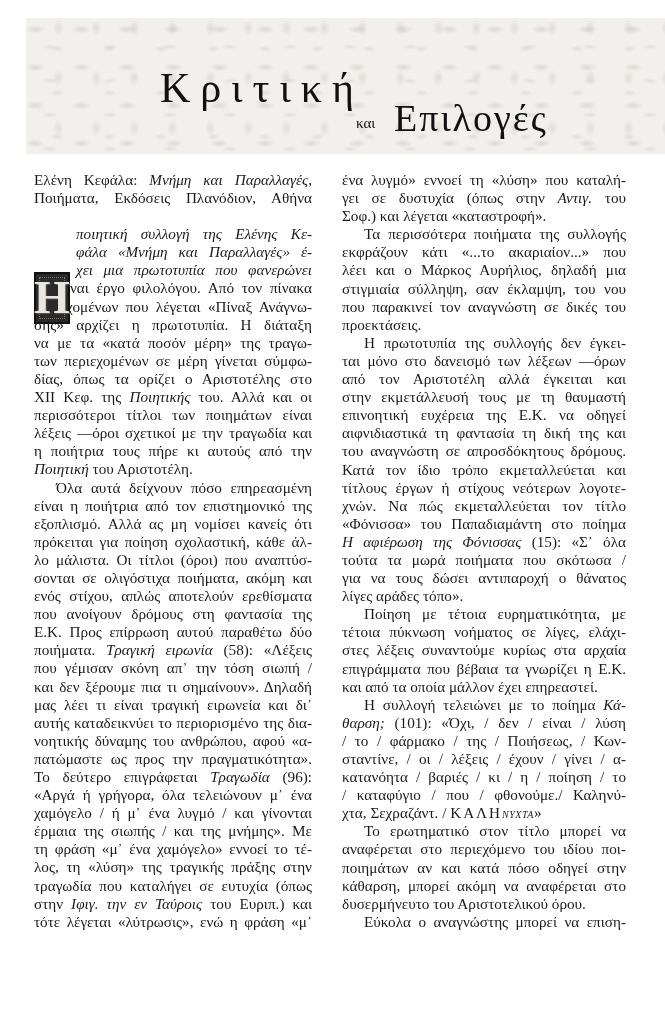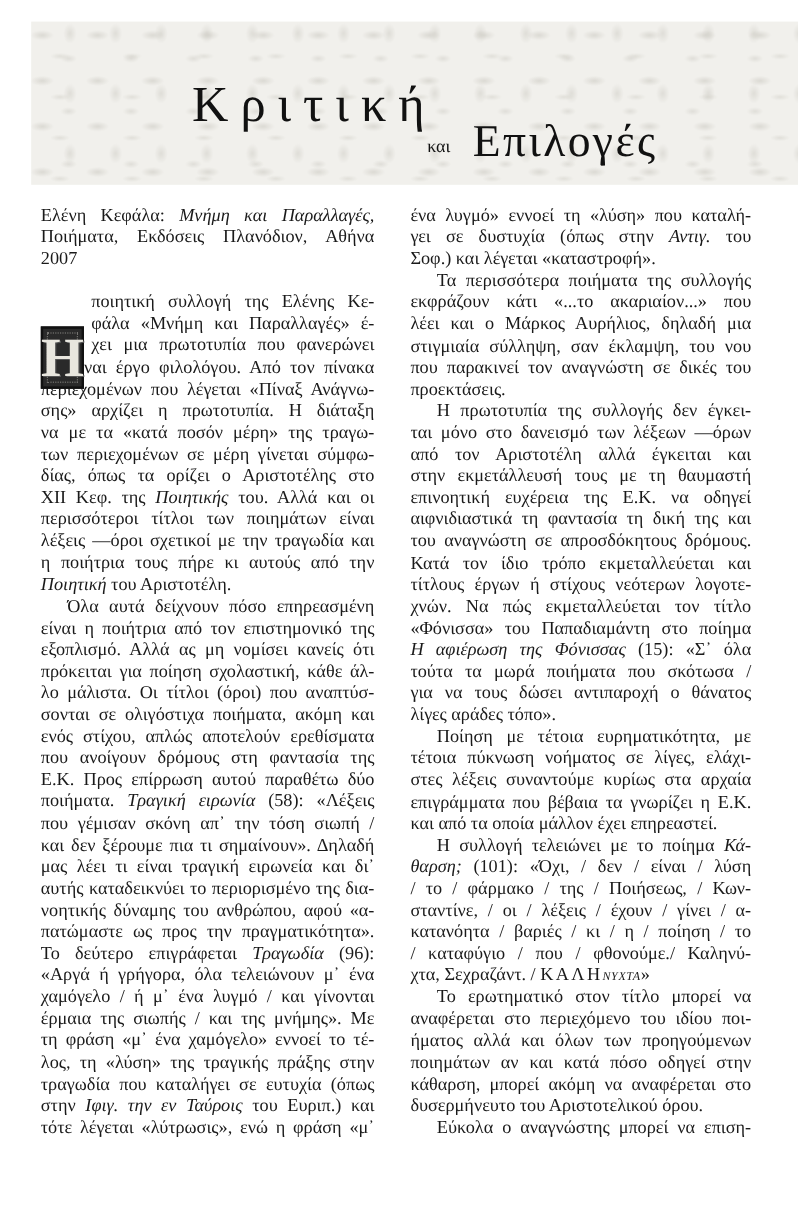--- a/index.html
+++ b/index.html
@@ -31,21 +31,21 @@
   }
   .col {
     position: absolute; top: 171px; width: 278px;
     font-family: "Liberation Serif", "DejaVu Serif", serif; font-size: 15.2px; line-height: 18.1px;
   }
   .col.left { left: 34px; }
   .col.right { left: 342px; width: 284px; }
   .line { display: block; text-align: justify; text-align-last: justify; white-space: nowrap; height: 18.1px; }
   .line.last { text-align-last: left; }
   .line.indent { padding-left: 22px; }
-  .line.drop { padding-left: 42px; }
+  .line.drop { padding-left: 42px; font-style: italic; }
   .gap { height: 18px; }
   .it { font-style: italic; }
   .drop-cap {
     position: absolute; left: 34px; top: 272px; width: 36px; height: 52px;
     background: #2a2a2a; border: 2px solid #111; box-sizing: border-box;
     display: flex; align-items: center; justify-content: center;
   }
   .drop-cap span {
     font-family: "Liberation Serif", serif; font-size: 46px; font-weight: bold; color: #e8e6de;
     line-height: 1; text-shadow: 1px 1px 0 #555;
@@ -63,21 +63,20 @@
 <div class="banner">
   <div class="title-main">Κριτική</div>
   <div class="title-small">και</div>
   <div class="title-second">Επιλογές</div>
 </div>
 
 <div class="col left">
   <div id="citation">
       <div class="line"><span>Ελένη Κεφάλα: </span><span class="it">Μνήμη και Παραλλαγές,</span></div>
       <div class="line"><span>Ποιήματα, Εκδόσεις Πλανόδιον, Αθήνα</span></div>
-      <div class="line last"><span>2007</span></div>
     </div>
   <div class="gap"></div>
   <div id="left-body">
       <div class="line drop"><span>ποιητική συλλογή της Ελένης Κε-</span></div>
       <div class="line drop"><span>φάλα «Μνήμη και Παραλλαγές» έ-</span></div>
       <div class="line drop"><span>χει μια πρωτοτυπία που φανερώνει</span></div>
       <div class="line"><span>ότι είναι έργο φιλολόγου. Από τον πίνακα</span></div>
       <div class="line"><span>περιεχομένων που λέγεται «Πίναξ Ανάγνω-</span></div>
       <div class="line"><span>σης» αρχίζει η πρωτοτυπία. Η διάταξη</span></div>
       <div class="line"><span>να με τα «κατά ποσόν μέρη» της τραγω-</span></div>
@@ -153,19 +152,18 @@
       <div class="line last"><span>και από τα οποία μάλλον έχει επηρεαστεί.</span></div>
       <div class="line indent"><span>Η συλλογή τελειώνει με το ποίημα </span><span class="it">Κά-</span></div>
       <div class="line"><span class="it">θαρση;</span><span> (101): «Όχι, / δεν / είναι / λύση</span></div>
       <div class="line"><span>/ το / φάρμακο / της / Ποιήσεως, / Κων-</span></div>
       <div class="line"><span>σταντίνε, / οι / λέξεις / έχουν / γίνει / α-</span></div>
       <div class="line"><span>κατανόητα / βαριές / κι / η / ποίηση / το</span></div>
       <div class="line"><span>/ καταφύγιο / που / φθονούμε./ Καληνύ-</span></div>
       <div class="line last"><span>χτα, Σεχραζάντ. / </span><span class="bigcaps">ΚΑΛΗ</span><span class="smallcaps">ΝΥΧΤΑ</span><span>»</span></div>
       <div class="line indent"><span>Το ερωτηματικό στον τίτλο μπορεί να</span></div>
       <div class="line"><span>αναφέρεται στο περιεχόμενο του ιδίου ποι-</span></div>
-      <div class="line"><span>ήματος αλλά και όλων των προηγούμενων</span></div>
       <div class="line"><span>ποιημάτων αν και κατά πόσο οδηγεί στην</span></div>
       <div class="line"><span>κάθαρση, μπορεί ακόμη να αναφέρεται στο</span></div>
       <div class="line last"><span>δυσερμήνευτο του Αριστοτελικού όρου.</span></div>
       <div class="line indent"><span>Εύκολα ο αναγνώστης μπορεί να επιση-</span></div>
     </div>
 </div>
 
 </body></html>

